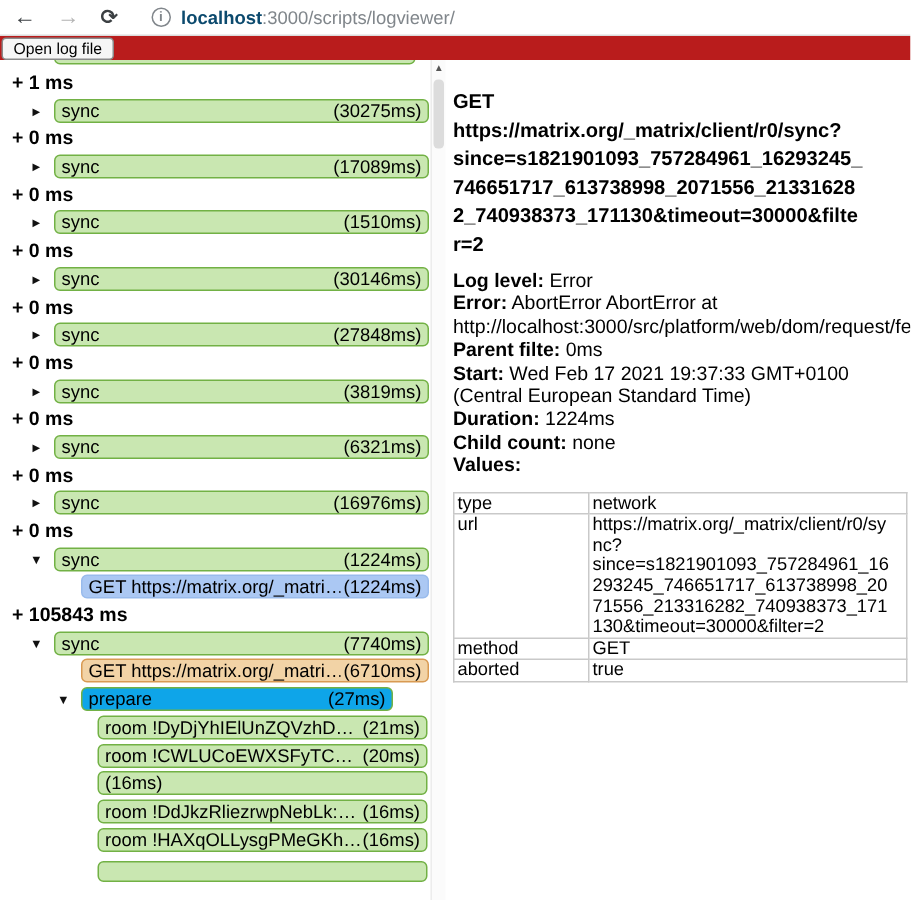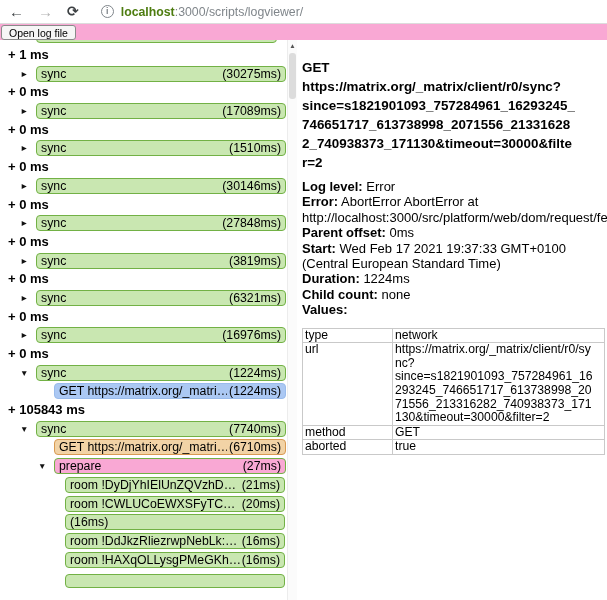--- a/index.html
+++ b/index.html
@@ -9,24 +9,24 @@
   
   #browser-toolbar { height: 24px; display: flex; align-items: center;
                      border-bottom: 1px solid #dcdcdc; background: #fff; padding-left: 9px; }
   .nav-icon { font-size: 15px; line-height: 15px; color: #3c4043; margin-right: 14px; cursor: pointer; }
   .nav-icon.disabled { color: #b3b3b3; }
   #reload-icon { font-size: 14px; font-weight: bold; }
   #info-icon { width: 13px; height: 13px; border: 1px solid #80868b; border-radius: 50%;
                color: #80868b; font-size: 9px; line-height: 11px; text-align: center;
                margin: 0 7px 0 8px; font-weight: bold; font-style: normal; }
   #url-text { font-size: 12.3px; color: #80868b; white-space: nowrap; }
-  #url-text b { color: #4d7c0f; font-weight: bold; }
-
-  
-  #file-bar { height: 16px; position: relative; background: #f9a8d4; }
+  #url-text b { color: #0c4a6e; font-weight: bold; }
+
+  
+  #file-bar { height: 16px; position: relative; background: #b91c1c; }
   #open-log-file { position: absolute; left: 1px; top: 1px; height: 15px;
                    font-family: inherit; font-size: 10.5px; line-height: 12px; color: #000;
                    background: #f6f6f6; border: 1px solid #8a8a8a; border-radius: 3px;
                    padding: 0 7px; cursor: pointer; }
 
   
   #content { position: relative; height: 560px; }
 
   #tree-panel { position: absolute; left: 0; top: 0; width: 287px; height: 560px;
                 overflow: hidden; padding-top: 7px; }
@@ -170,21 +170,21 @@
         </div>
       </div>
       <div class="tree-row">
         <div class="node" style="left: 54px; width: 232px; background: rgb(242, 211, 166); border-color: rgb(216, 154, 82);">
           <span class="lbl">GET https://matrix.org/_matri…</span>
           <span class="dur">(6710ms)</span>
         </div>
       </div>
       <div class="tree-row">
         <span class="arrow" style="left: 38px;">▼</span>
-        <div class="node" style="left: 54px; width: 232px; background: #f9a8d4; border-color: rgb(114, 177, 69);">
+        <div class="node" style="left: 54px; width: 208px; background: #0ea5e9; border-color: rgb(114, 177, 69);">
           <span class="lbl">prepare</span>
           <span class="dur">(27ms)</span>
         </div>
       </div>
       <div class="tree-row">
         <div class="node" style="left: 65px; width: 220px; background: rgb(201, 231, 177); border-color: rgb(114, 177, 69);">
           <span class="lbl">room !DyDjYhIElUnZQVzhD…</span>
           <span class="dur">(21ms)</span>
         </div>
       </div>
@@ -225,21 +225,21 @@
     <div id="detail-heading">GET
 https://matrix.org/_matrix/client/r0/sync?
 since=s1821901093_757284961_16293245_
 746651717_613738998_2071556_21331628
 2_740938373_171130&amp;timeout=30000&amp;filte
 r=2</div>
     <div id="detail-fields">
         <div class="field"><b>Log level:</b><span> Error</span></div>
         <div class="field"><b>Error:</b><span> AbortError AbortError at
 http://localhost:3000/src/platform/web/dom/request/fetch</span></div>
-        <div class="field"><b>Parent offset:</b><span> 0ms</span></div>
+        <div class="field"><b>Parent filte:</b><span> 0ms</span></div>
         <div class="field"><b>Start:</b><span> Wed Feb 17 2021 19:37:33 GMT+0100
 (Central European Standard Time)</span></div>
         <div class="field"><b>Duration:</b><span> 1224ms</span></div>
         <div class="field"><b>Child count:</b><span> none</span></div>
         <div class="field"><b>Values:</b><span></span></div>
       </div>
     <table id="values-table">
         <tbody>
           <tr>
             <td class="k">type</td>

